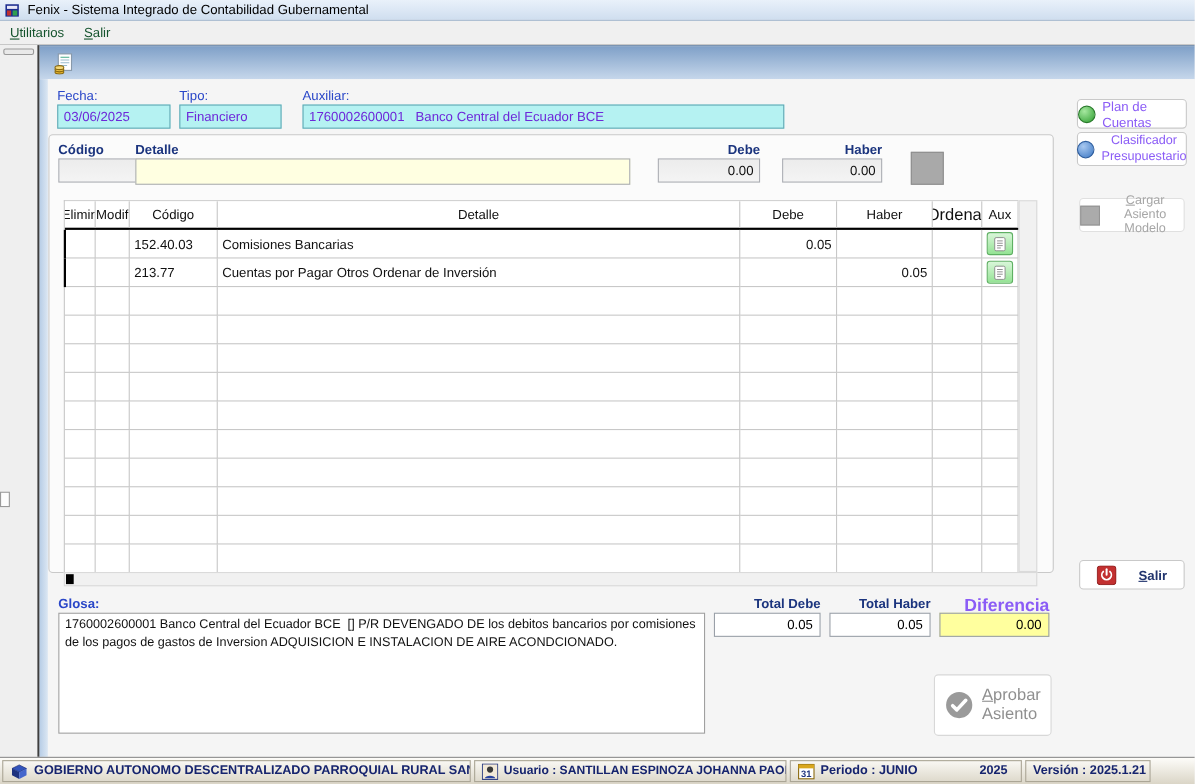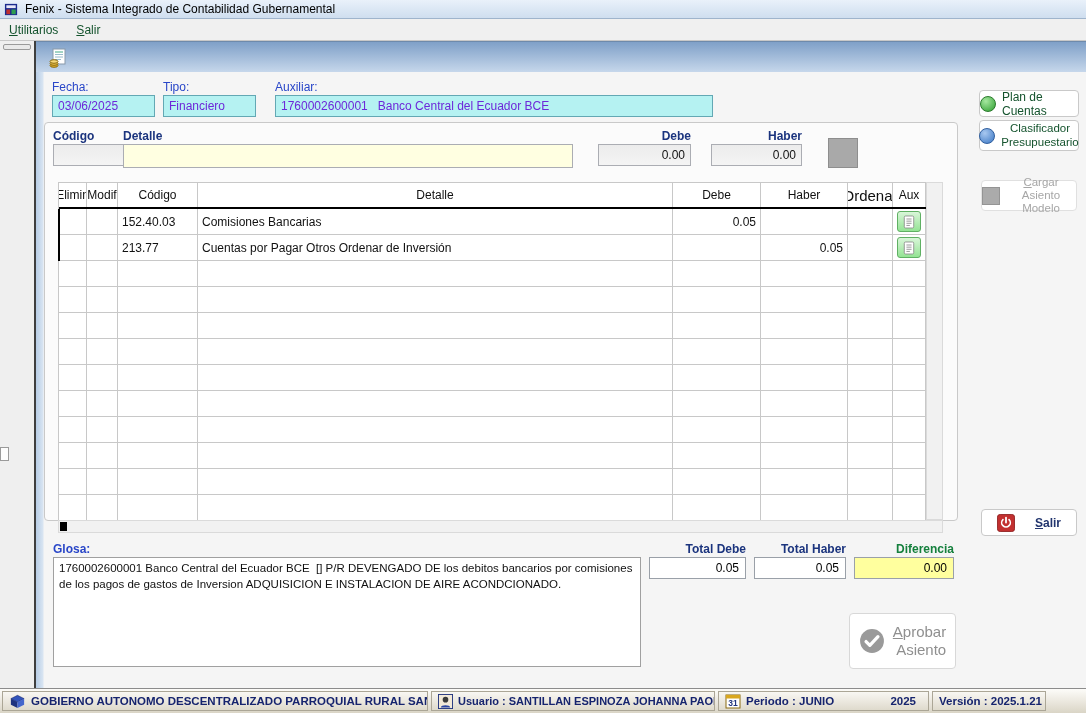--- a/index.html
+++ b/index.html
@@ -33,21 +33,21 @@
     background:linear-gradient(#7FA0C8,#C6D7EB); border-top:1px solid #6E8AAB; }
   .tool-doc-btn { position:absolute; left:10px; top:4px; width:24px; height:24px;
     border-radius:3px; display:flex; align-items:center; justify-content:center; }
 
   .content { position:absolute; left:0; top:31px; width:1050px; height:616px;
     background:linear-gradient(to right,#B7CDE6 0px,#D9E5F2 7px,#F5F5F5 8px); }
 
   
   .lbl-blue  { color:#2946C8; font-size:12px; }
   .lbl-navy  { color:#1B347E; font-weight:bold; font-size:12px; }
-  .lbl-red   { color:#15803d; font-weight:bold; font-size:12px; }
+  .lbl-red   { color:#8b5cf6; font-weight:bold; font-size:16px; }
 
   
   .fld { border:1px solid #63A8B4; background:#B5F2F2; height:22px; padding:0 5px;
     font-family:"Liberation Sans",sans-serif; font-size:12px; color:#6d28d9; }
   .fld-pre { white-space:pre; }
   .fld-gray { border:1px solid #ABADB3; background:linear-gradient(#ECECEC,#F4F4F4); height:22px;
     padding:0 5px; font-family:"Liberation Sans",sans-serif; font-size:12px; color:#111; }
   .fld-yellow { border:1px solid #ABADB3; background:#FFFFE1; height:24px; padding:0 5px;
     font-family:"Liberation Sans",sans-serif; font-size:12px; }
   .fld-white { border:1px solid #9AA0A8; background:#fff; height:22px; padding:0 6px;
@@ -85,38 +85,38 @@
   .hthumb { position:absolute; left:1px; top:1px; width:7px; height:9px; background:#000; }
 
   .glosa-ta { position:absolute; left:8px; top:434px; width:588px; height:110px;
     border:1px solid #A0A0A0; background:#fff; resize:none; padding:3px 5px;
     font-family:"Liberation Sans",sans-serif; font-size:11.5px; line-height:1.35; color:#111;
     white-space:pre-wrap; }
 
   
   .btn { background:#FFFFFF; border:1px solid #C9C9C9; border-radius:4px;
     display:flex; align-items:center; justify-content:center; gap:6px; cursor:default;
-    color:#14532d; font-size:12px; }
+    color:#8b5cf6; font-size:12px; }
   .btn .two-line { text-align:center; line-height:1.15; }
   .btn-disabled { color:#A6A6A6; border-color:#E0E0E0; }
   .sphere { width:16px; height:16px; border-radius:50%; flex:0 0 auto; }
   .sphere-green { background:radial-gradient(circle at 35% 30%, #A6E8A0, #2E9E30); border:1px solid #2A7A2C; }
   .sphere-blue  { background:radial-gradient(circle at 35% 30%, #A8C8F0, #3B77C4); border:1px solid #2F5E9E; }
   .mini-gray-square { width:18px; height:18px; background:#ABABAB; border:1px solid #949494; flex:0 0 auto; }
 
   .btn-plan   { position:absolute; left:943px; top:18px;  width:100px; height:27px; }
   .btn-clasif { position:absolute; left:943px; top:48px;  width:100px; height:31px; font-size:11.5px; }
   .btn-cargar { position:absolute; left:945px; top:108px; width:96px;  height:31px; font-size:11.5px; }
   .btn-salir  { position:absolute; left:945px; top:437px; width:96px;  height:27px; font-weight:bold; color:#22356E; }
 
   .btn-aprobar { position:absolute; left:804px; top:490px; width:107px; height:56px;
     background:#FFFFFF; border:1px solid #D8D8D8; border-radius:4px;
     display:flex; align-items:center; justify-content:center; gap:8px;
     color:#8F8F8F; font-size:15px; }
-  .btn-aprobar .two-line { line-height:1.2; text-align:right; }
+  .btn-aprobar .two-line { line-height:1.2; text-align:left; }
 
   
   .statusbar { position:absolute; left:0; top:688px; width:1086px; height:25px;
     background:linear-gradient(#FDFCF9,#DAD5C6); border-top:1px solid #8C8C8C;
     display:flex; align-items:stretch; padding:2px 0 2px 2px; gap:3px; }
   .sb-seg { border:1px solid #ABA696; background:transparent; display:flex; align-items:center;
     padding:0 6px; gap:5px; color:#16246E; font-weight:bold; font-size:11.5px;
     white-space:nowrap; overflow:hidden; }
   .sb-1 { width:426px; } .sb-2 { width:284px; font-size:11px; } .sb-3 { width:211px; } .sb-4 { width:114px;text-align:right; }
   .sb-year { margin-left:auto; padding-right:6px; }

